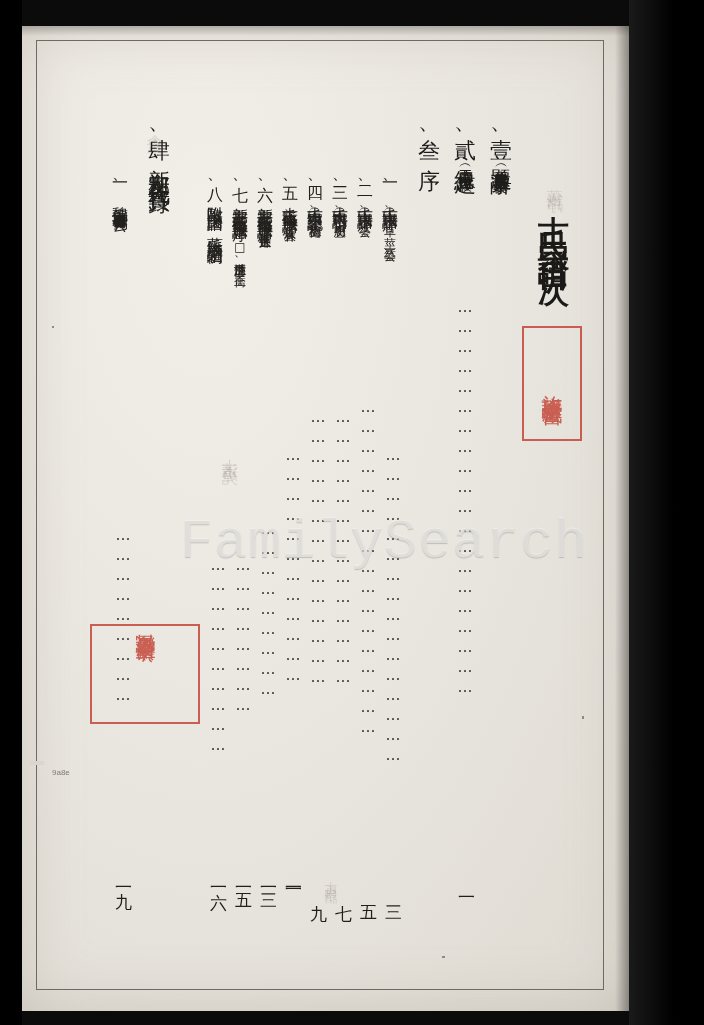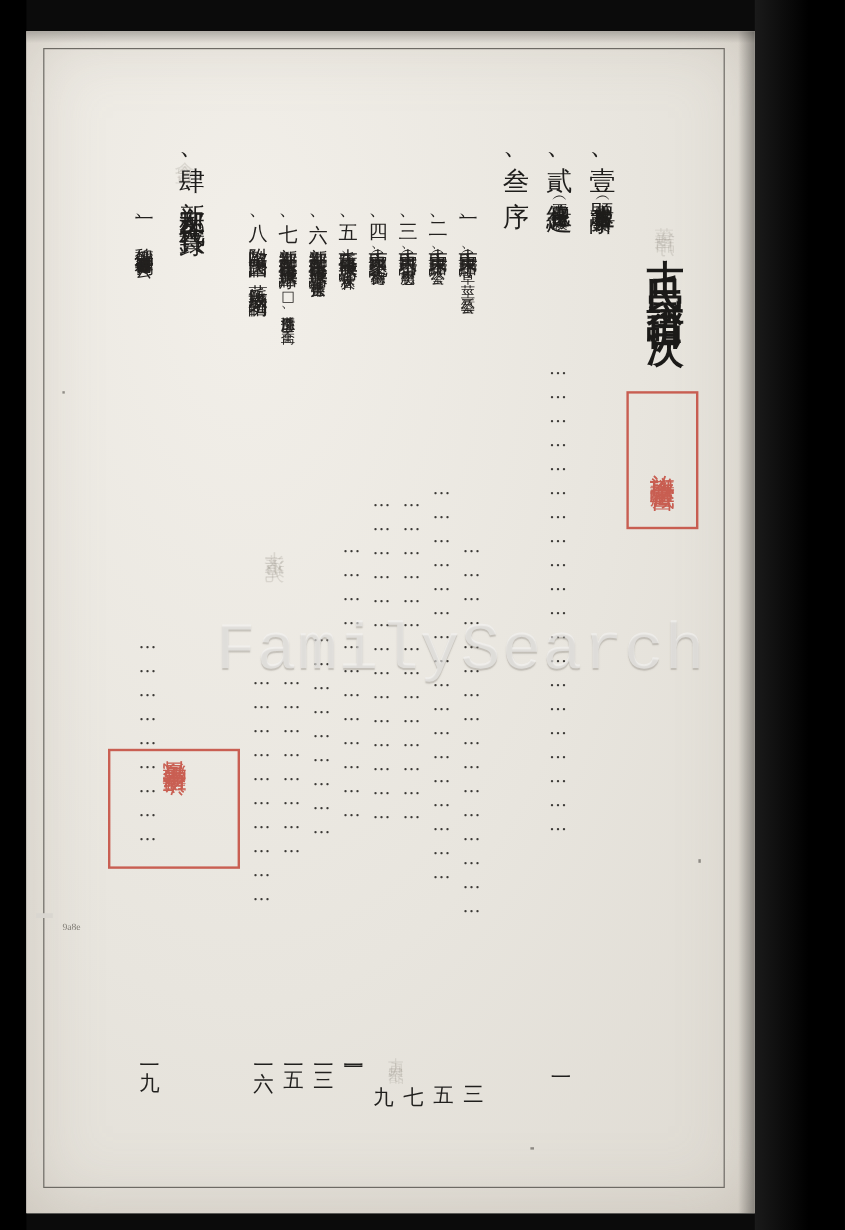--- a/index.html
+++ b/index.html
@@ -176,21 +176,21 @@
   .speck {
     position: absolute;
     background: #55524c;
     opacity: .6;
   }
   .reel {
     position: absolute;
     left: 30px; top: 742px;
     font-size: 8px;
     color: #7e7a73;
-    font-family: Liberation Serif, serif;
+    font-family: Liberation Sans, sans-serif;
   }
   .margin-mark {
     position: absolute;
     left: 8px; top: 735px;
     width: 14px; height: 4px;
     background: #d9d6d0;
   }
 </style>
 </head>
 <body>

